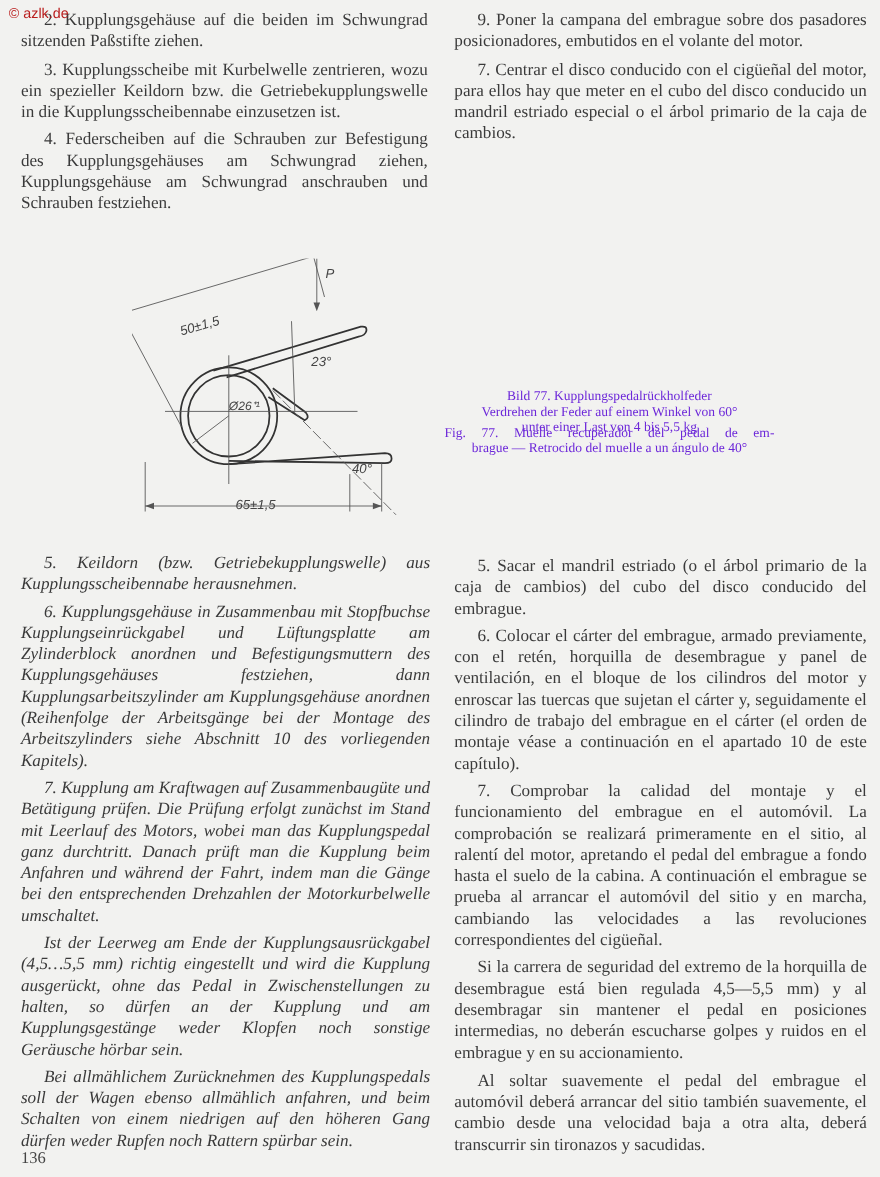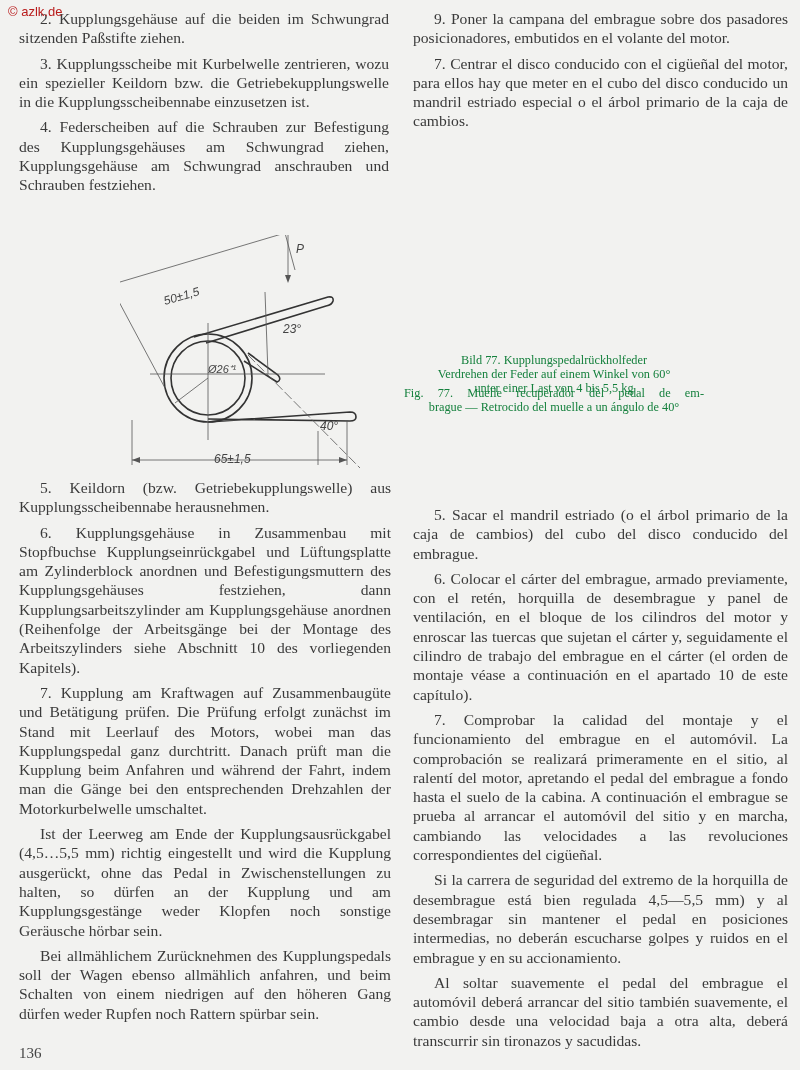--- a/index.html
+++ b/index.html
@@ -14,26 +14,26 @@
       font-family: "Liberation Sans", sans-serif; font-size: 13px;
       color: #b91c1c; z-index: 5;
     }
     .col {
       position: absolute; font-size: 15.6px; line-height: 19.3px;
       text-align: justify; hyphens: manual;
     }
     .col p { margin: 0 0 6px 0; text-indent: 21px; }
     .col-left-top { left: 19px; top: 9px; width: 370px; }
     .col-right-top { left: 413px; top: 9px; width: 375px; }
-    .col-left-bottom { left: 19px; top: 478px; width: 372px; }
+    .col-left-bottom { left: 19px; top: 502px; width: 372px; font-style: italic; }
     .col-right-bottom { left: 413px; top: 505px; width: 375px; }
     .figure { position: absolute; left: 120px; top: 235px; width: 290px; height: 245px; }
     .caption {
       position: absolute; font-size: 12.3px; line-height: 14px; text-align: center;
-      color: #15803d;
+      color: #6d28d9;
     }
     .caption-de { left: 404px; top: 353px; width: 300px; }
     .caption-es { left: 404px; top: 386px; width: 300px; }
     .caption-es .first { text-align: justify; text-align-last: justify; display: block; }
     .page-number {
       position: absolute; left: 19px; top: 1045px; font-size: 15px; color: #444;
     }
   </style>
 </head>
 <body>

